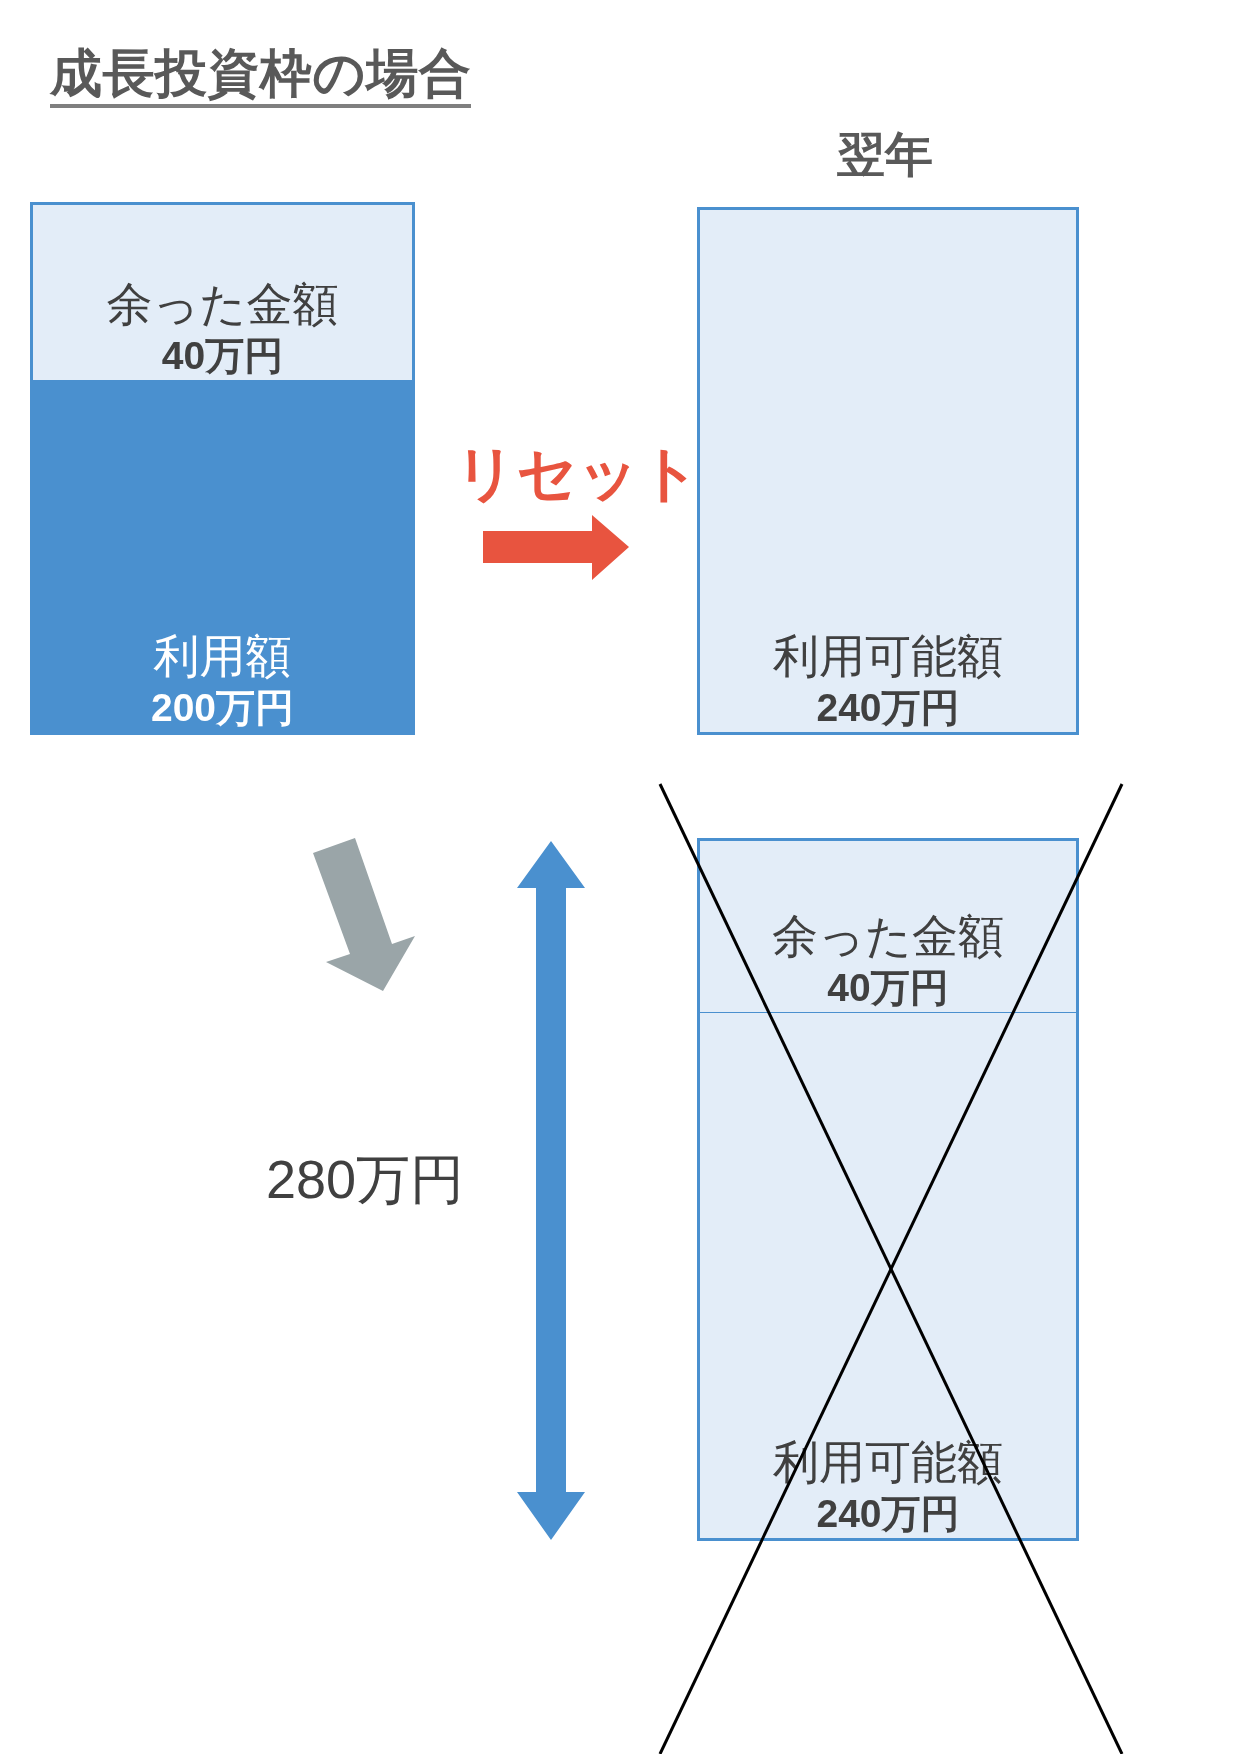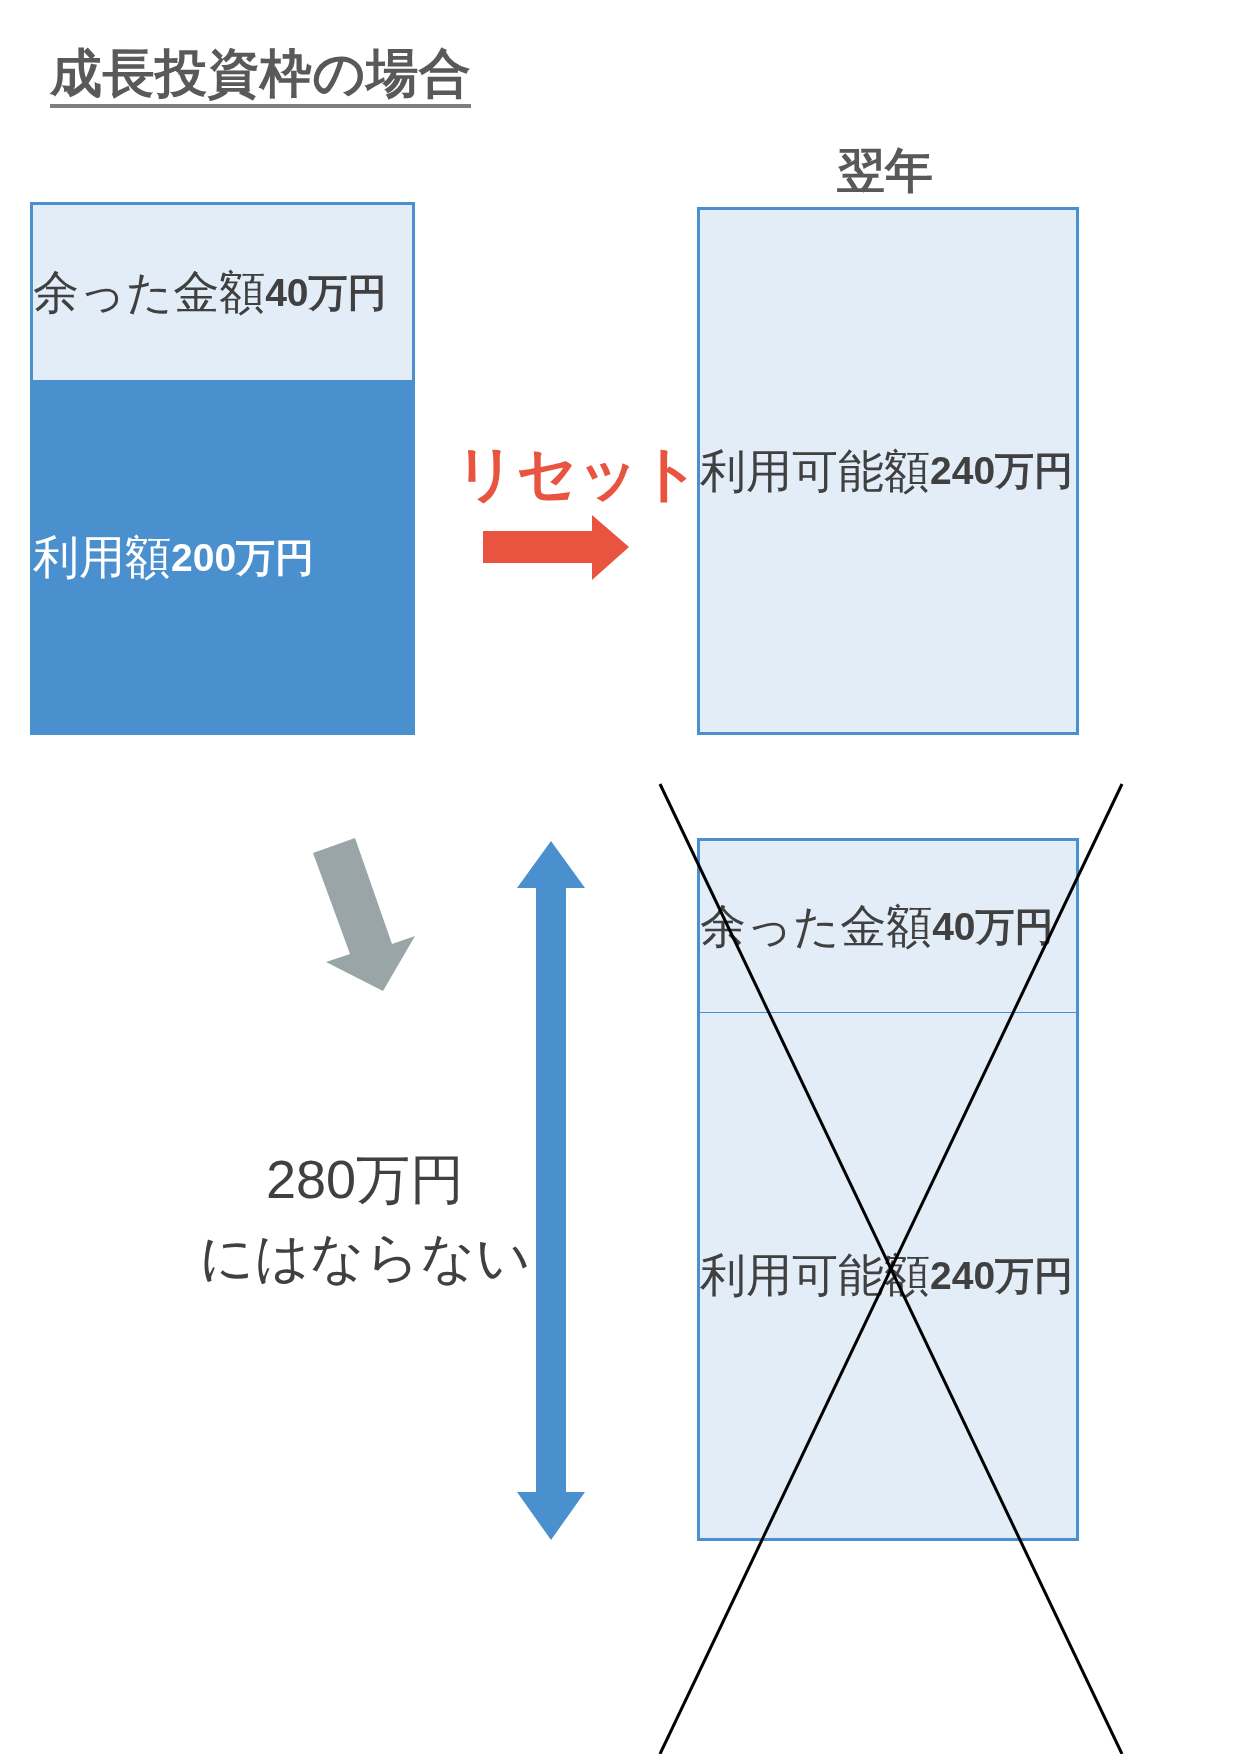--- a/index.html
+++ b/index.html
@@ -38,32 +38,31 @@
   .year-caption {
     position: absolute;
     left: 690px;
     top: 126px;
     width: 390px;
     text-align: center;
     font-size: 48px;
     font-weight: bold;
     color: #595959;
     line-height: 1.2;
-    margin-top: 16px;
   }
 
   
   .box {
     position: absolute;
     box-sizing: border-box;
     border: 3px solid #4a90cf;
     display: flex;
-    flex-direction: row;
+    flex-direction: column;
     align-items: center;
-    justify-content: flex-start;
+    justify-content: flex-end;
     text-align: center;
   }
   .box-light { background: #e3edf8; }
   .box-solid { background: #4a90cf; border-color: #4a90cf; }
 
   .box .lbl {
     font-size: 46px;
     font-weight: normal;
     line-height: 1.22;
     color: #404040;
@@ -169,21 +168,20 @@
 
   <div class="box box-light" id="bad-available">
     <div class="lbl">利用可能額</div>
     <div class="amt">240万円</div>
   </div>
 
   <div class="reset-label">リセット</div>
 
   <div class="not-caption">
     <span class="l1">280万円</span>
-    <span class="l2">にはならない</span>
   </div>
 
   <svg class="overlay" viewBox="0 0 1244 1754">
 
     <g>
       <path d="M 483 531 L 592 531 L 592 515 L 629 547 L 592 580 L 592 563 L 483 563 Z" fill="#e8543f"></path>
     </g>
 
     <g>
       <path d="M 313 853 L 355 838 L 392 944 L 415 936 L 383 991 L 326 962 L 350 954 Z" fill="#9aa5a8"></path>

